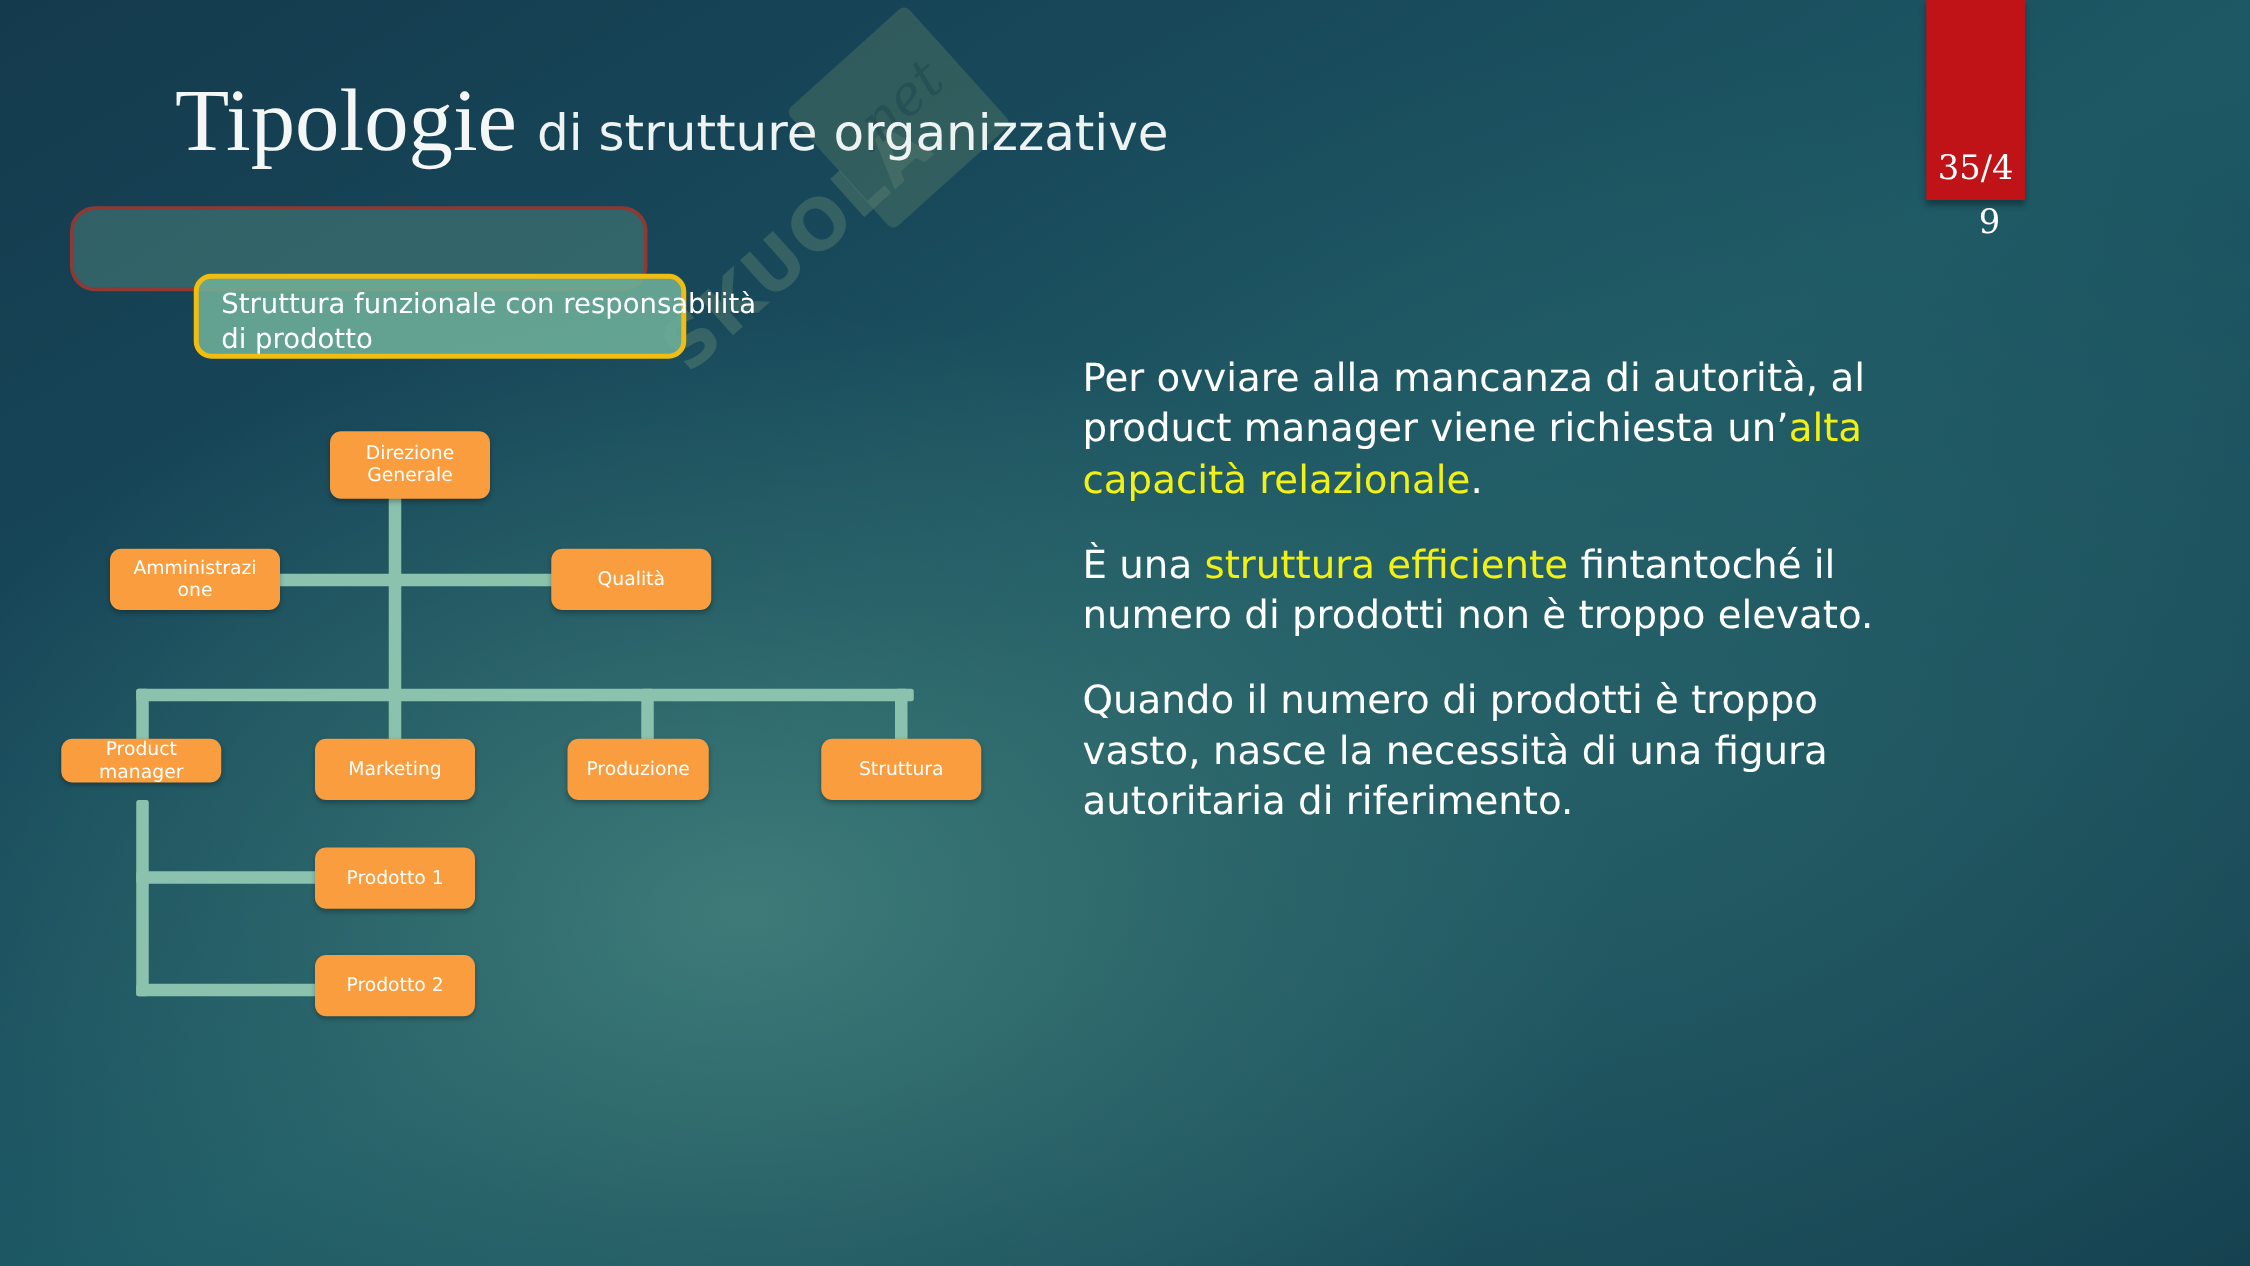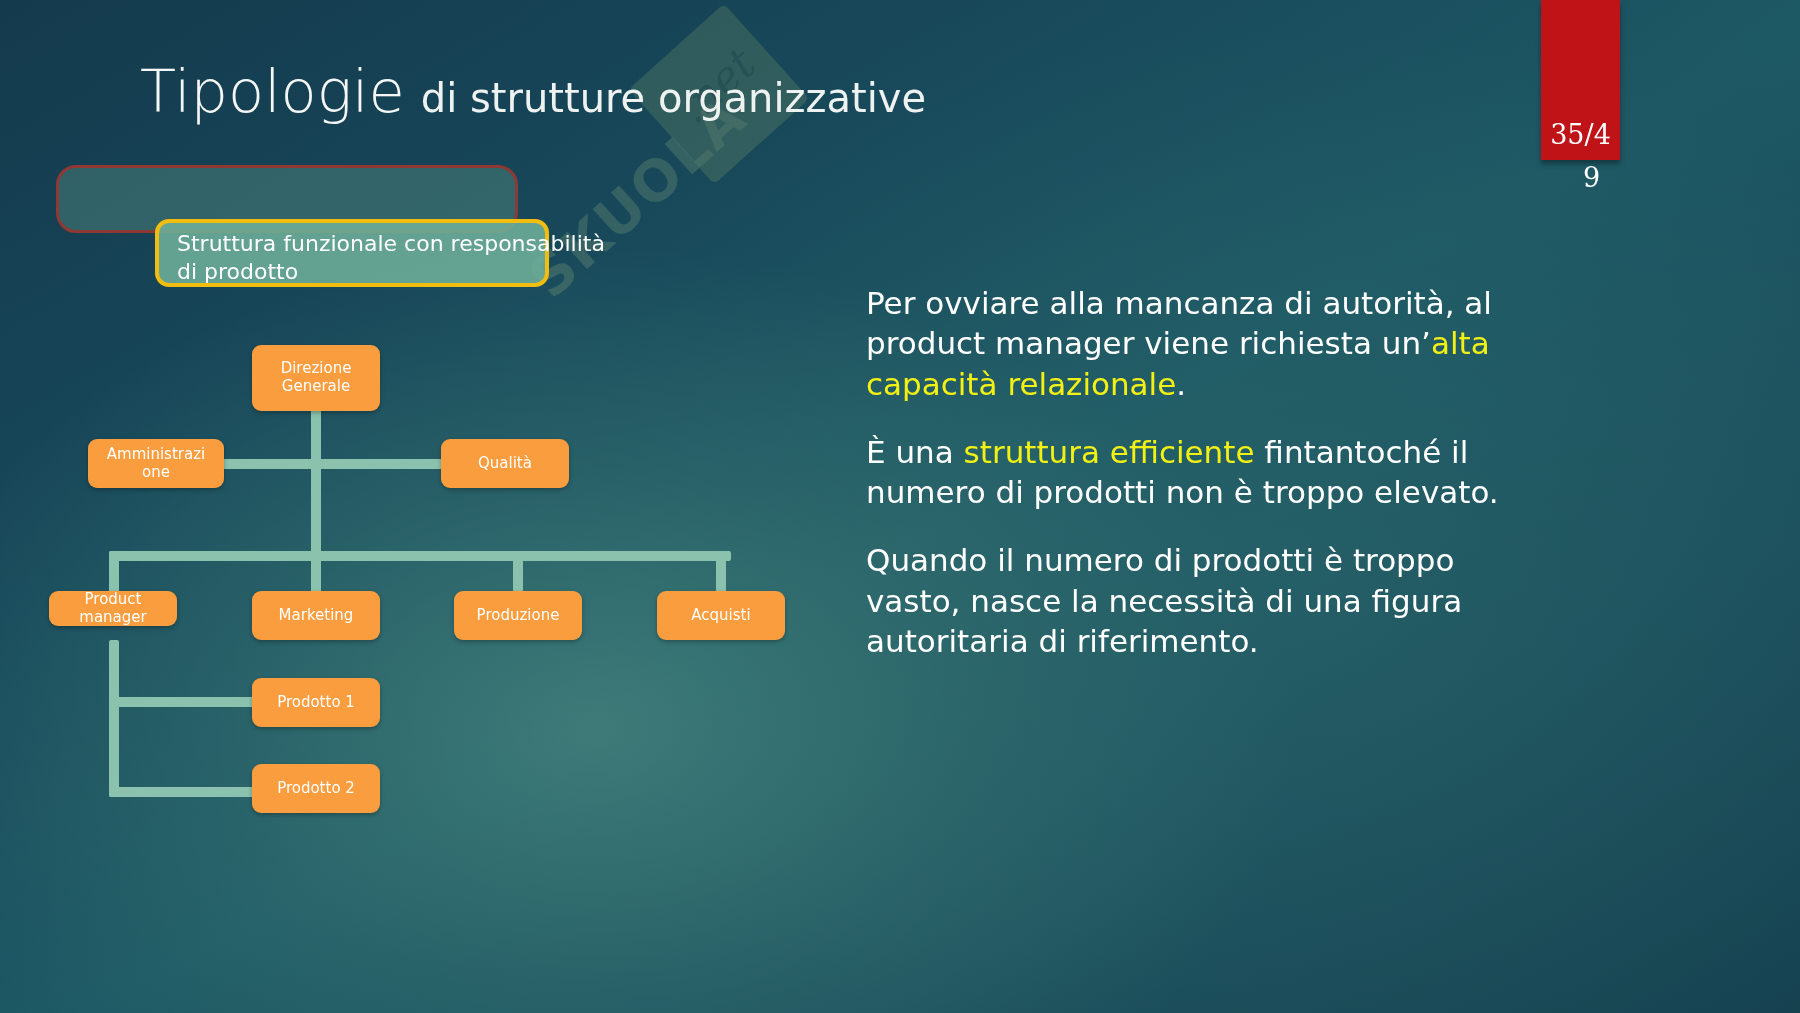--- a/index.html
+++ b/index.html
@@ -68,25 +68,26 @@
   
   .title-wrap {
     position: absolute;
     left: 140px;
     top: 62px;
     display: flex;
     align-items: baseline;
     white-space: nowrap;
   }
   .title-main {
-    font-size: 59px;
+    font-size: 71px;
     font-weight: 300;
     color: #f4f7f6;
     letter-spacing: 0px;
     line-height: 1;
+    font-family: Liberation Serif, serif;
   }
   .title-sub {
     font-size: 40px;
     font-weight: 400;
     color: #eef3f2;
     margin-left: 16px;
     line-height: 1;
   }
 
   
@@ -248,27 +249,27 @@
     <div class="line" style="left:109px; top:551px; width:10px; height:44px;"></div>
     <div class="line" style="left:311px; top:551px; width:10px; height:44px;"></div>
     <div class="line" style="left:513px; top:551px; width:10px; height:44px;"></div>
     <div class="line" style="left:716px; top:551px; width:10px; height:44px;"></div>
 
     <div class="line" style="left:109px; top:640px; width:10px; height:157px;"></div>
     <div class="line" style="left:109px; top:697px; width:150px; height:10px;"></div>
     <div class="line" style="left:109px; top:787px; width:150px; height:10px;"></div>
 
     <div id="org-nodes">
-        <div class="node" style="left: 252px; top: 345px; width: 128px; height: 66px; background: rgb(249, 157, 62);">Direzione Generale</div>
+        <div class="node" style="left: 264px; top: 345px; width: 128px; height: 54px; background: rgb(249, 157, 62);">Direzione Generale</div>
         <div class="node" style="left: 88px; top: 439px; width: 136px; height: 49px; background: rgb(249, 157, 62);">Amministrazi one</div>
         <div class="node" style="left: 441px; top: 439px; width: 128px; height: 49px; background: rgb(249, 157, 62);">Qualità</div>
         <div class="node" style="left: 49px; top: 591px; width: 128px; height: 35px; background: rgb(249, 157, 62);">Product manager</div>
         <div class="node" style="left: 252px; top: 591px; width: 128px; height: 49px; background: rgb(249, 157, 62);">Marketing</div>
-        <div class="node" style="left: 454px; top: 591px; width: 128px; height: 49px; background: rgb(249, 157, 62);">Produzione</div>
-        <div class="node" style="left: 657px; top: 591px; width: 128px; height: 49px; background: rgb(249, 157, 62);">Acquisti</div>
+        <div class="node" style="left: 454px; top: 591px; width: 113px; height: 49px; background: rgb(249, 157, 62);">Produzione</div>
+        <div class="node" style="left: 657px; top: 591px; width: 128px; height: 49px; background: rgb(249, 157, 62);">Struttura</div>
         <div class="node" style="left: 252px; top: 678px; width: 128px; height: 49px; background: rgb(249, 157, 62);">Prodotto 1</div>
         <div class="node" style="left: 252px; top: 764px; width: 128px; height: 49px; background: rgb(249, 157, 62);">Prodotto 2</div>
       </div>
   </div>
 
   <div class="copy">
     <div id="paragraphs">
         <div class="para"><span>Per ovviare alla mancanza di autorità, al product manager viene richiesta un’</span><span class="hl" style="color: rgb(242, 241, 19);">alta capacità relazionale</span><span>.</span></div>
         <div class="para"><span>È una </span><span class="hl" style="color: rgb(242, 241, 19);">struttura efficiente</span><span> fintantoché il numero di prodotti non è troppo elevato.</span></div>
         <div class="para"><span>Quando il numero di prodotti è troppo vasto, nasce la necessità di una figura autoritaria di riferimento.</span></div>

